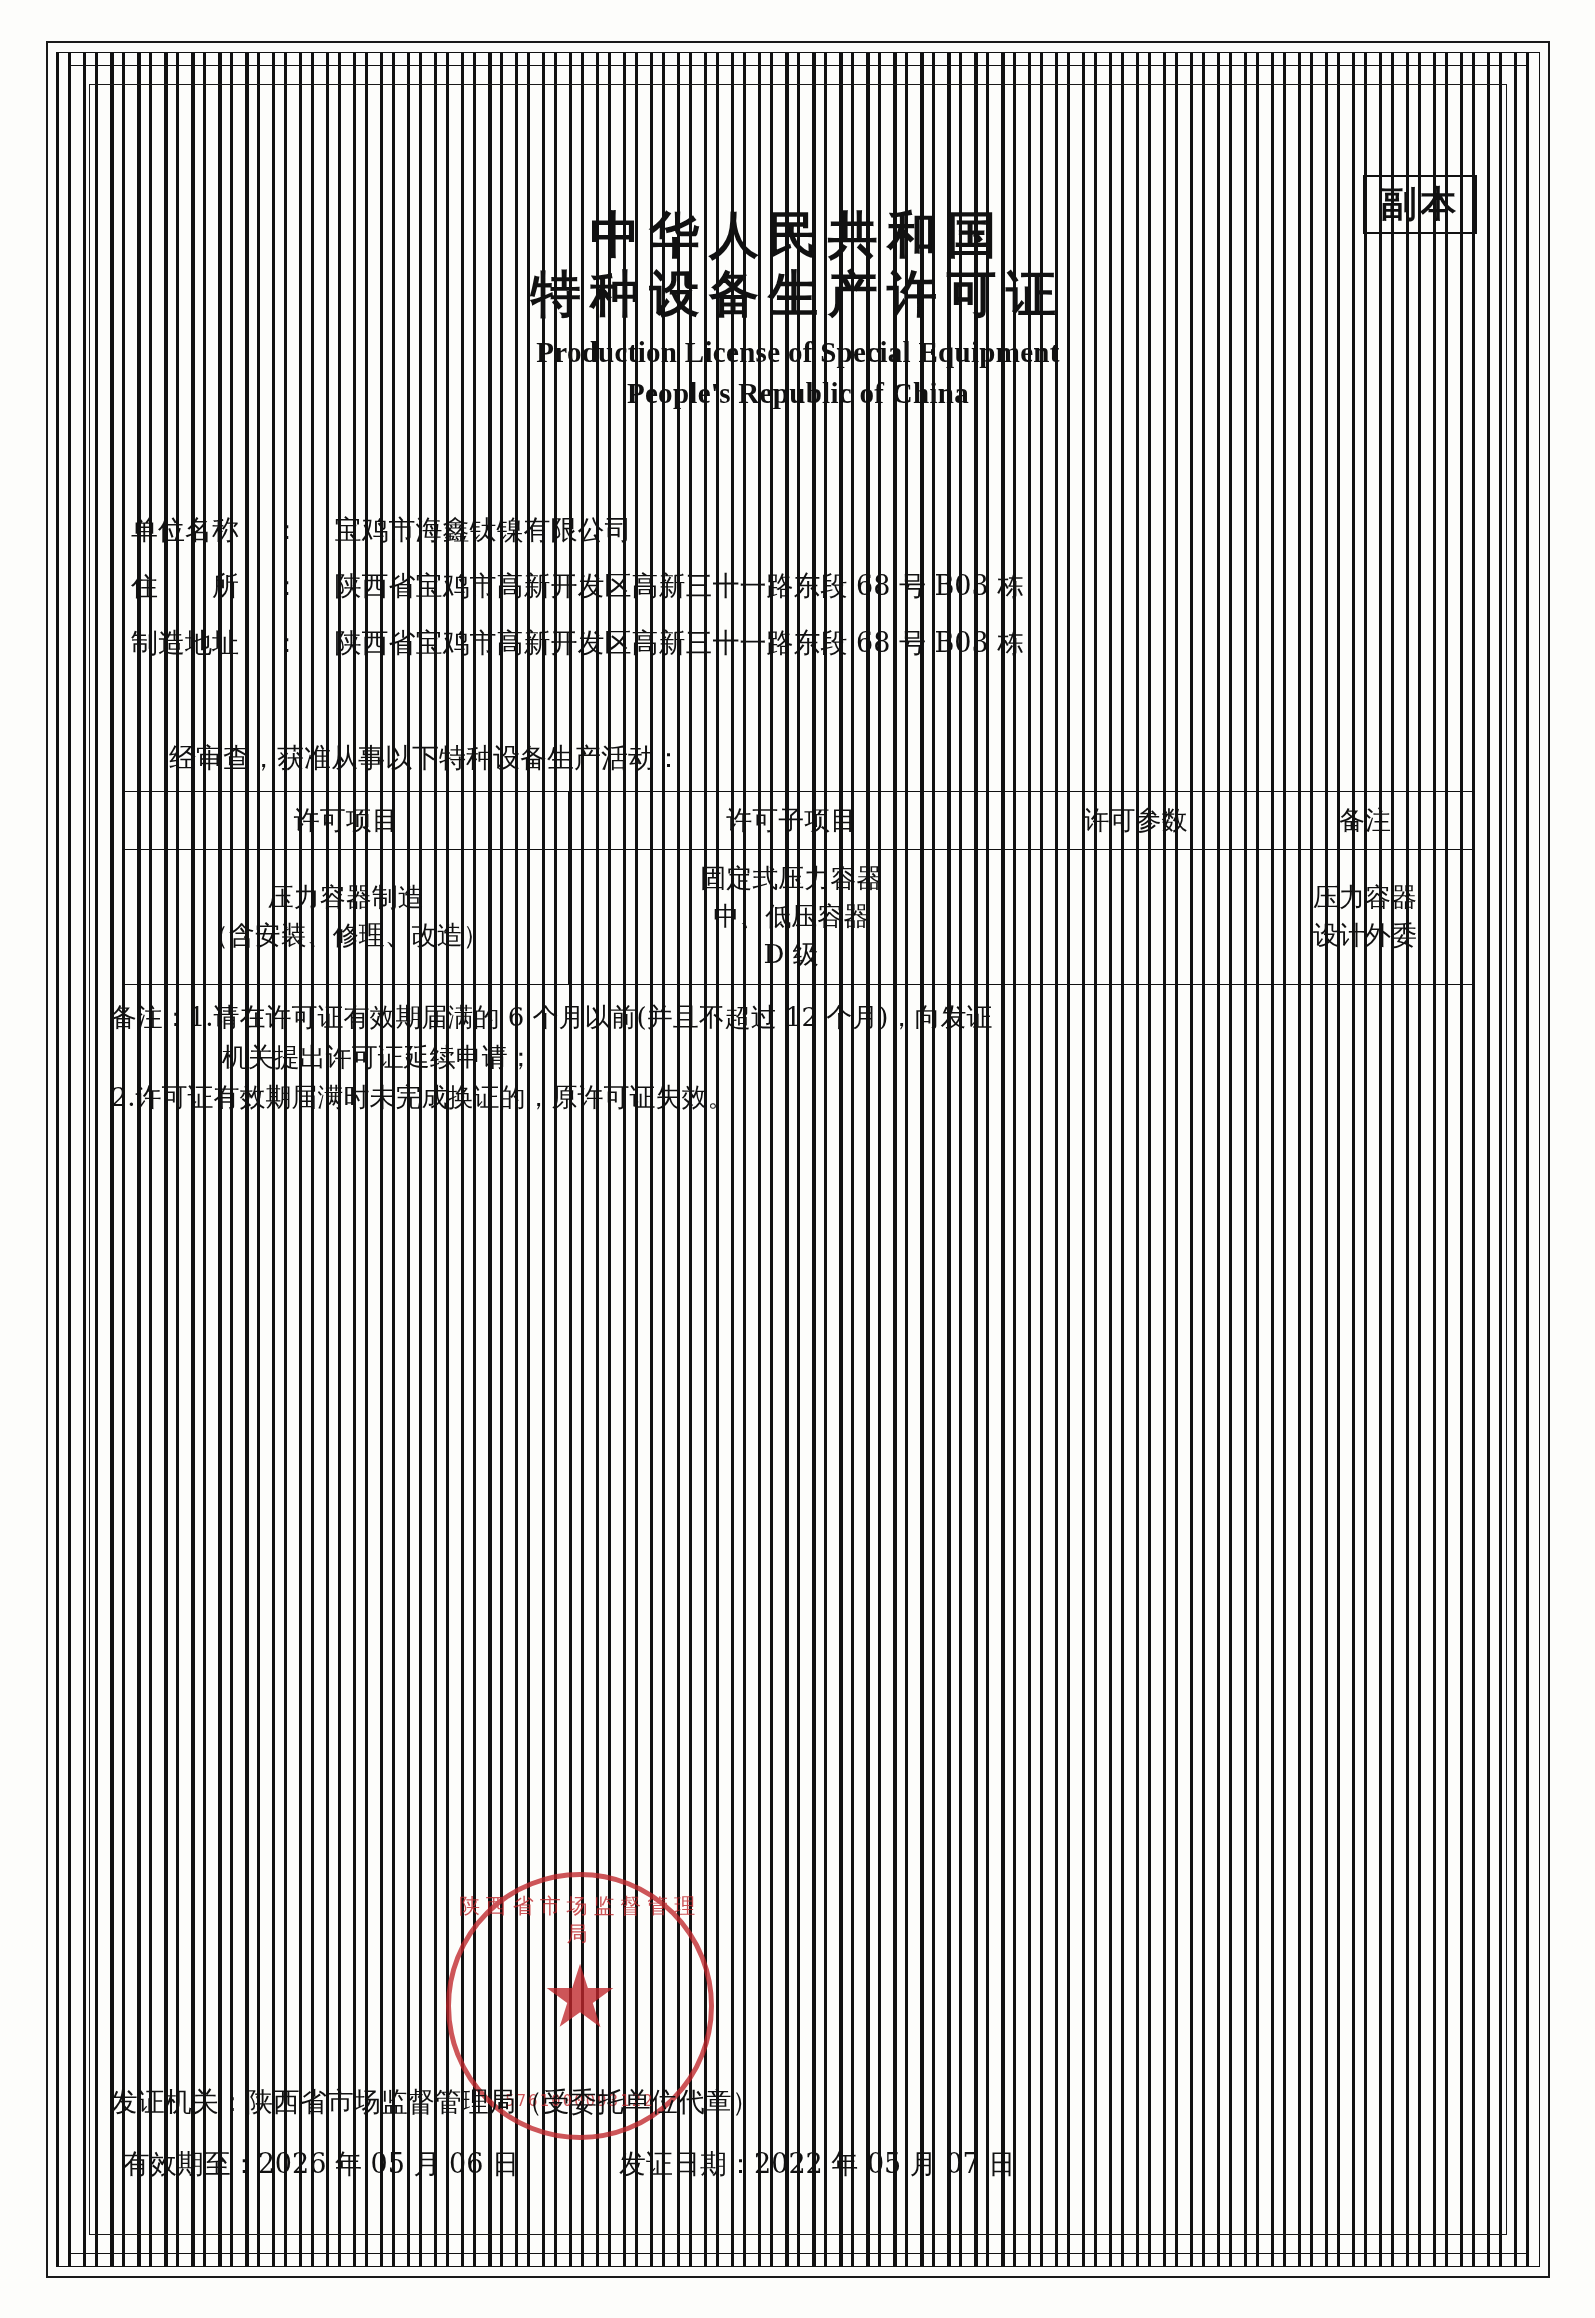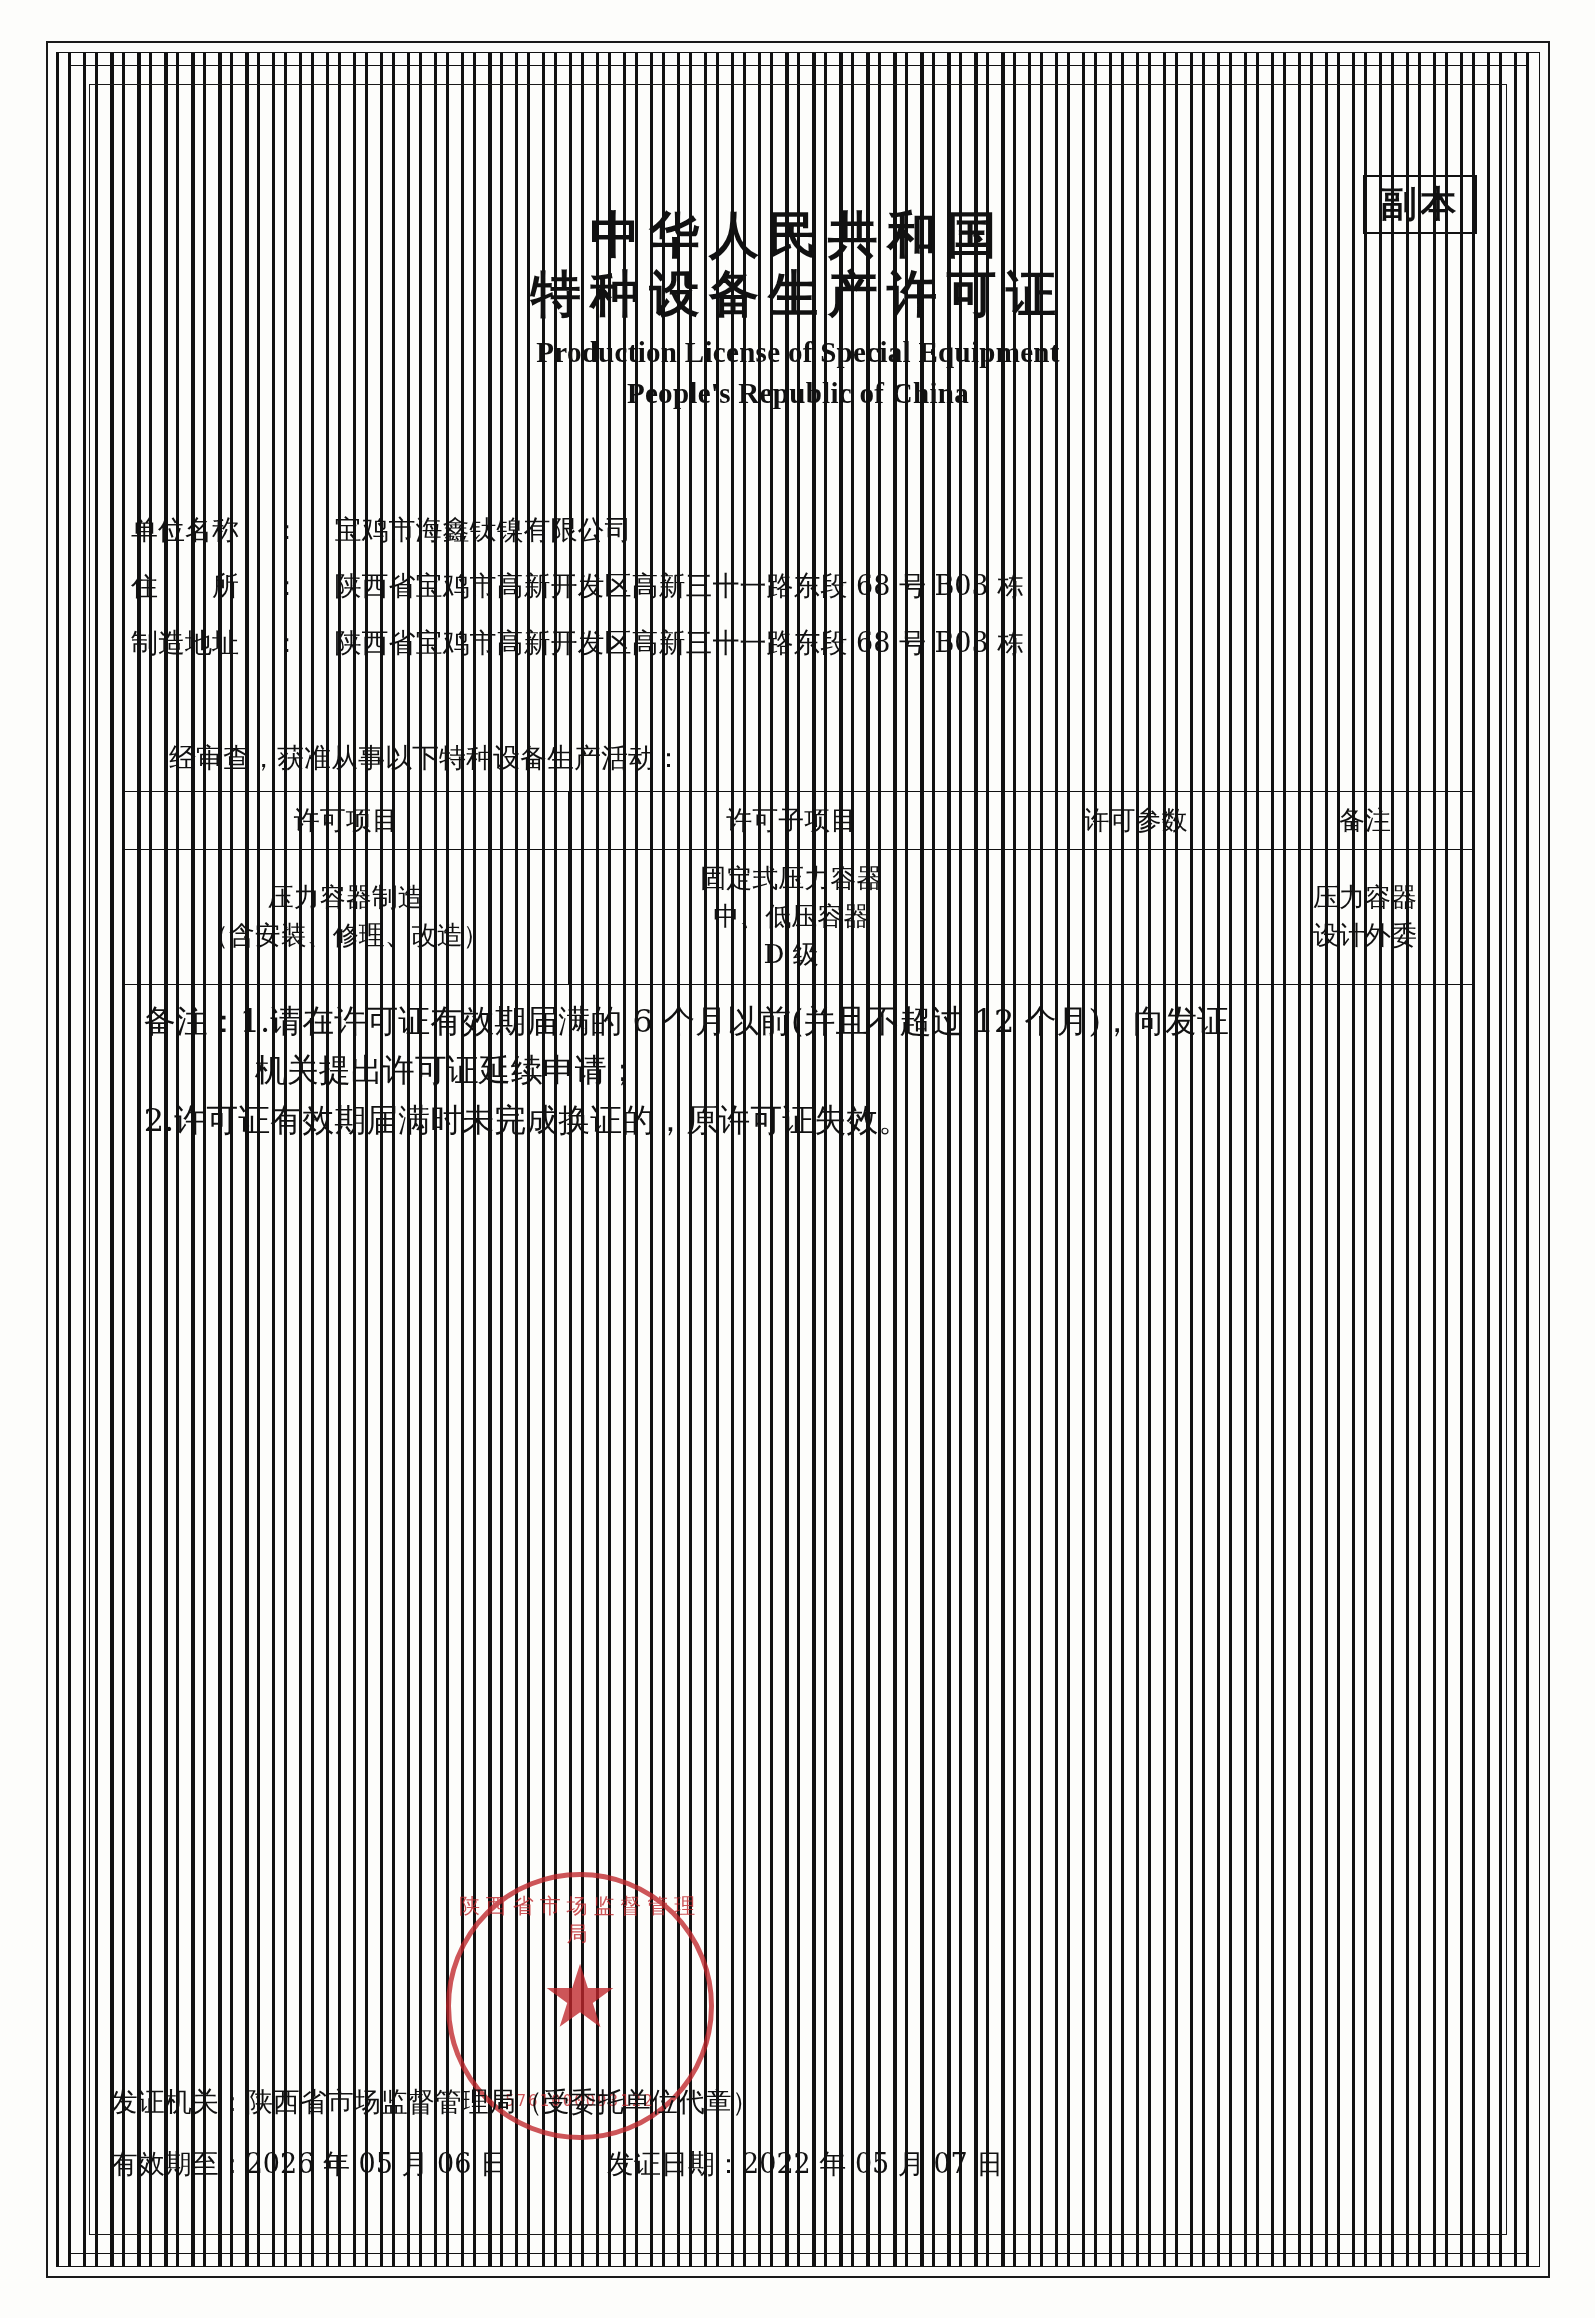--- a/index.html
+++ b/index.html
@@ -172,41 +172,41 @@
   table.scope th { font-weight: 400; }
   table.scope td { line-height: 1.45; }
   .col-1 { width: 33%; }
   .col-2 { width: 33%; }
   .col-3 { width: 18%; }
   .col-4 { width: 16%; }
 
   .notes {
     margin-top: 11.7px;
     padding-left: 4.7px;
-    font-size: 32px;
+    font-size: 26px;
     line-height: 1.55;
     font-family: "DejaVu Serif", "Liberation Serif", serif;
-    margin-left: 33px;
   }
   .notes .n-row { white-space: nowrap; }
   .notes .indent-1 { padding-left: 111px; }
   .notes .indent-2 { }
 
   .footer {
     position: absolute;
     left: 4.7px;
     right: 4.7px;
     bottom: 34px;
     font-size: 27px;
     font-family: "DejaVu Serif", "Liberation Serif", serif;
   }
   .footer-row1 { white-space: nowrap; margin-bottom: 26px; }
   .footer-row2 {
     display: flex;
     white-space: nowrap;
+    padding-left: 12px;
   }
   .footer-row2 .valid { flex: 0 0 auto; }
   .footer-row2 .issued { margin-left: 100px; }
 
   
   .seal {
     position: absolute;
     left: 340px;
     bottom: 76px;
     width: 258px;

